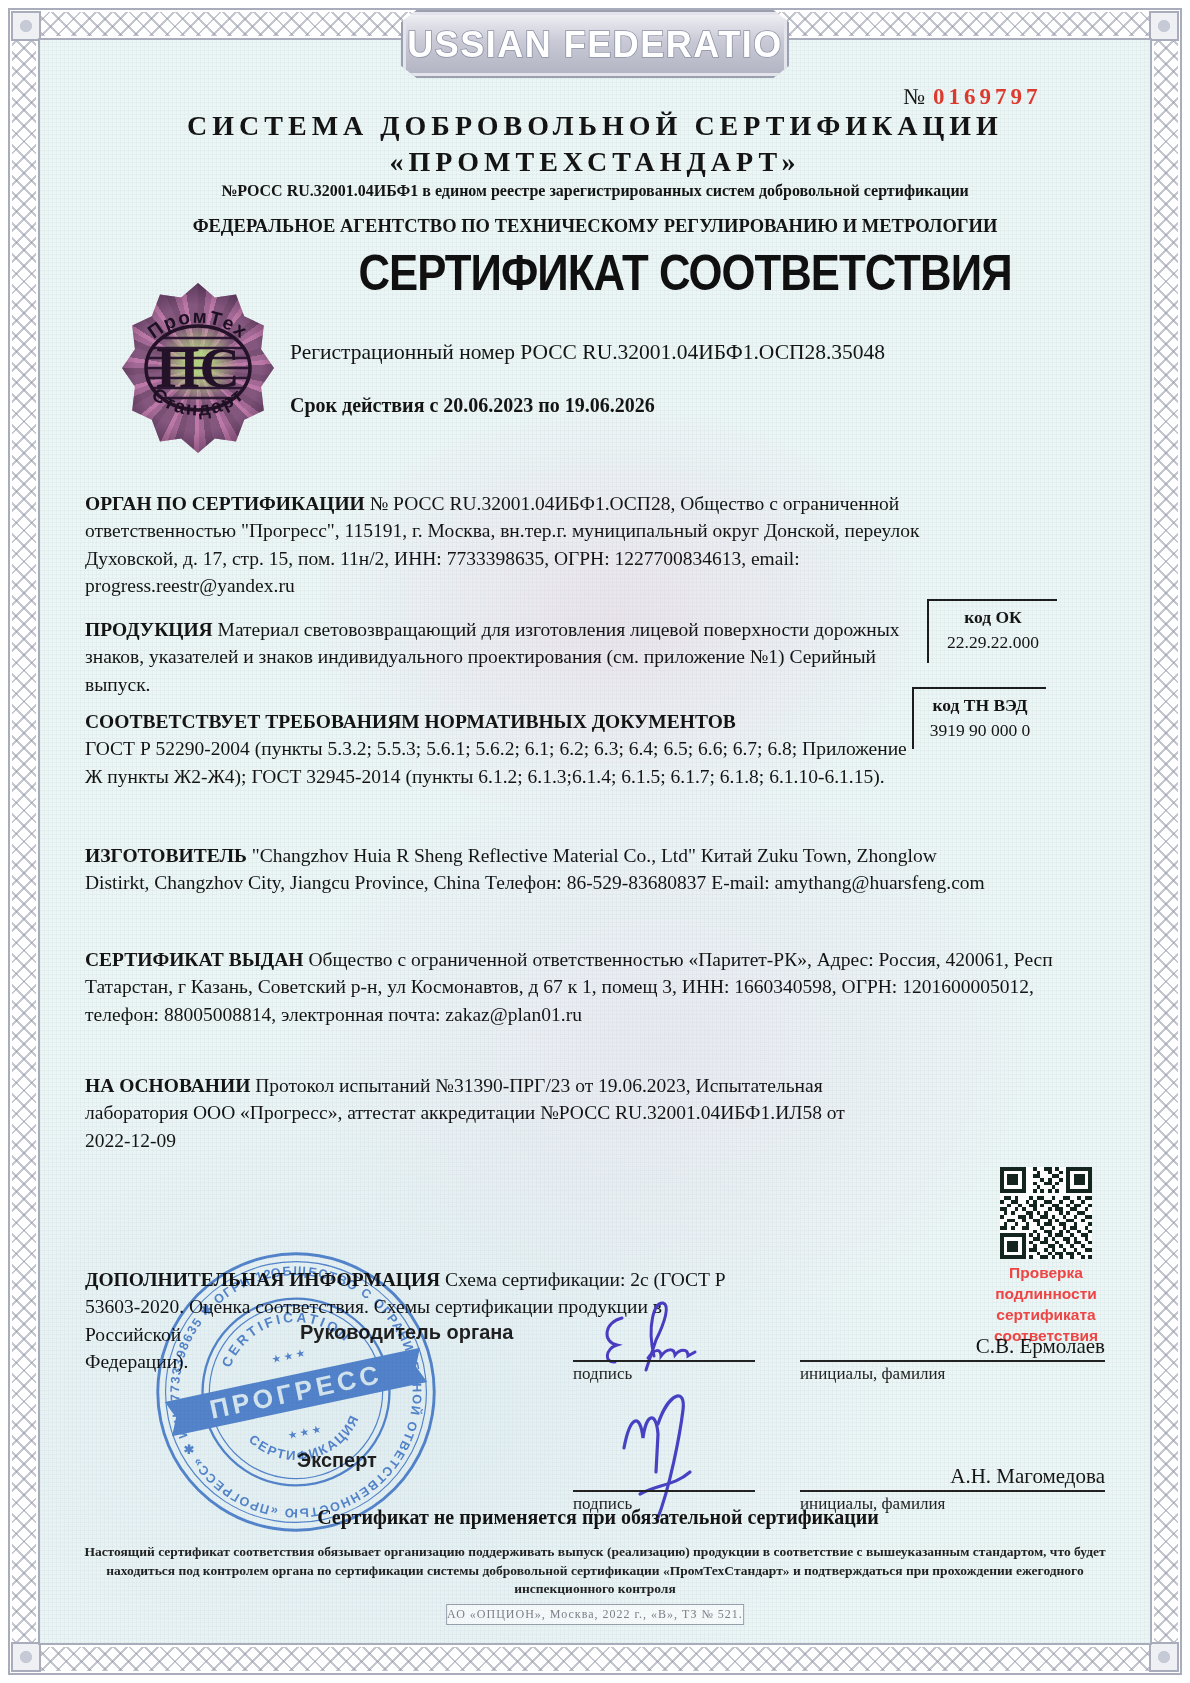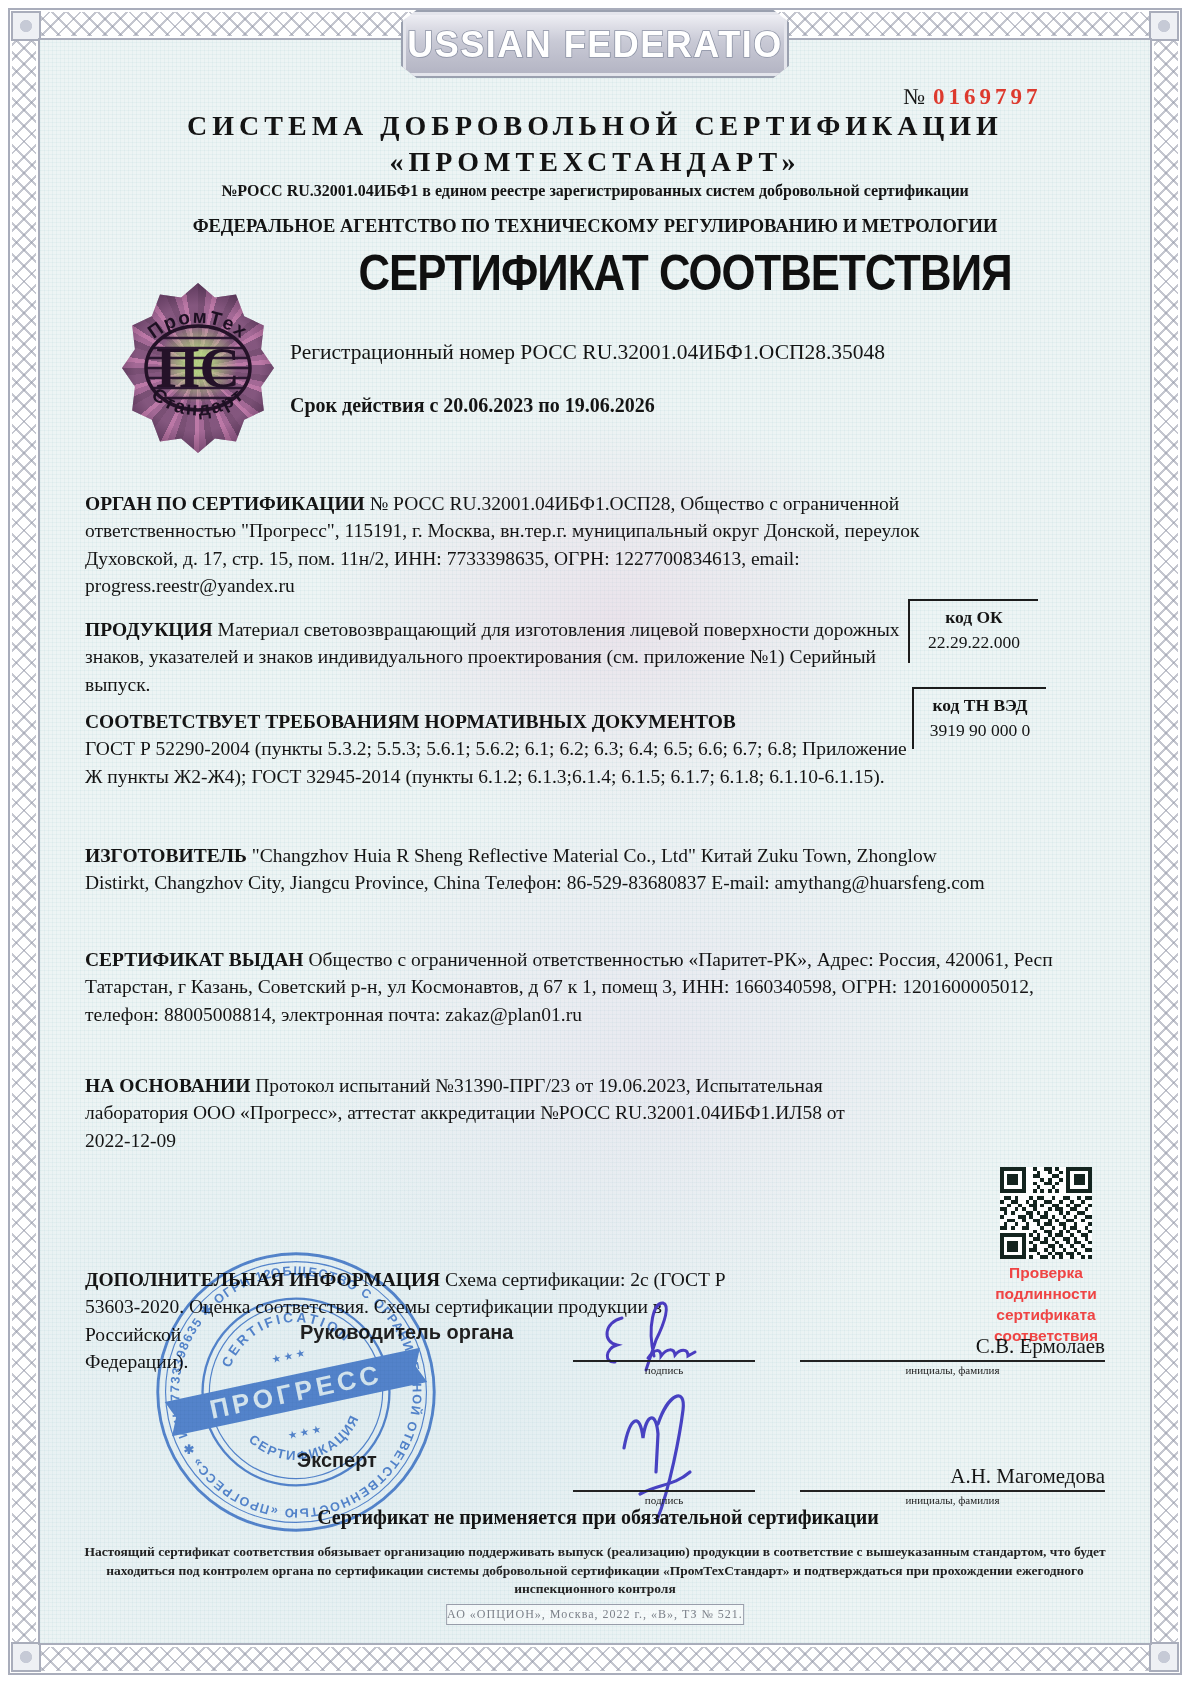--- a/index.html
+++ b/index.html
@@ -55,21 +55,21 @@
   .codebox{position:absolute;border-left:2px solid #1c1c1c;border-top:2px solid #1c1c1c;
     text-align:center;font-size:17.5px;line-height:25px;padding-top:4px;}
   .codebox .cl{font-weight:700;}
   
   .qrwrap{position:absolute;left:1000px;top:1167px;}
   .qrcap{position:absolute;left:946px;top:1262px;width:200px;text-align:center;
     font-family:"Liberation Sans",sans-serif;font-weight:700;font-size:15.5px;line-height:21px;color:#ef4444;}
   
   .role{position:absolute;font-family:"Liberation Sans",sans-serif;font-weight:700;font-size:21px;color:#1f1f1f;transform:scale(.95,1);transform-origin:left;}
   .sigline{position:absolute;border-top:2px solid #222;}
-  .sigcap{position:absolute;text-align:center;font-size:11px;color:#222;}
+  .sigcap{position:absolute;text-align:left;font-size:17px;color:#222;}
   .signame{position:absolute;text-align:right;font-size:21px;}
   .sigsvg{position:absolute;}
   
   .stamp{position:absolute;left:150px;top:1246px;width:292px;height:292px;transform:rotate(-12deg);
     opacity:.9;mix-blend-mode:multiply;}
   
   .note{position:absolute;top:1506px;left:6px;right:0;text-align:center;font-size:20px;font-weight:700;}
   .fineprint{position:absolute;top:1543px;left:70px;width:1050px;text-align:center;font-size:13.5px;font-weight:700;line-height:18.5px;color:#222;}
   .imprint{position:absolute;top:1604px;left:50%;transform:translateX(-50%);
     border:1px solid #989daa;background:rgba(255,255,255,.55);color:#7b8089;
@@ -156,21 +156,21 @@
   <p class="sec" style="top:1052px;width:800px">
     <span class="lbl">НА ОСНОВАНИИ</span><span>Протокол испытаний №31390-ПРГ/23 от 19.06.2023, Испытательная лаборатория ООО «Прогресс», аттестат аккредитации №РОСС RU.32001.04ИБФ1.ИЛ58 от 2022-12-09</span>
   </p>
   <p class="sec" style="top:1246px;width:780px">
     <span class="lbl">ДОПОЛНИТЕЛЬНАЯ ИНФОРМАЦИЯ</span><span class="preline">Схема сертификации: 2с (ГОСТ Р
 53603-2020. Оценка соответствия. Схемы сертификации продукции в
 Российской
 Федерации).</span>
   </p>
 
-  <div class="codebox" style="left:908px;top:599px;width:128px;height:58px">
+  <div class="codebox" style="left:927px;top:599px;width:128px;height:58px">
     <div class="cl">код  ОК</div>
     <div>22.29.22.000</div>
   </div>
   <div class="codebox" style="left:912px;top:687px;width:132px;height:56px">
     <div class="cl">код ТН ВЭД</div>
     <div>3919 90 000 0</div>
   </div>
 
   <div class="qrwrap">
     <svg width="92" height="92" viewBox="0 0 25 25" shape-rendering="crispEdges">

